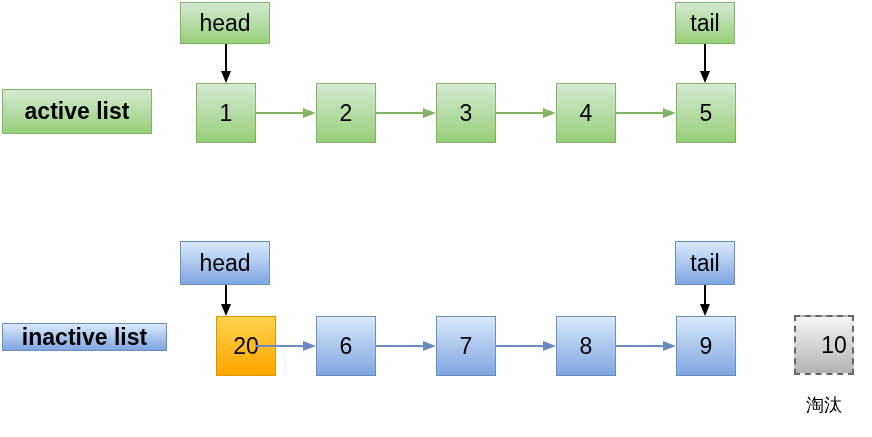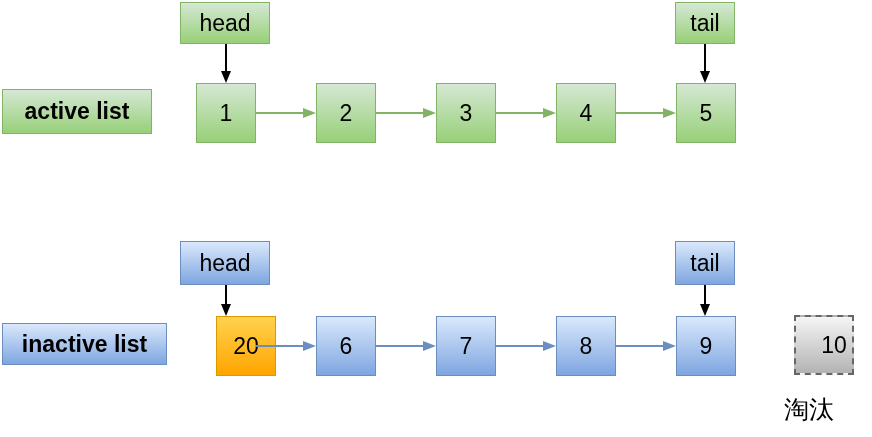--- a/index.html
+++ b/index.html
@@ -66,22 +66,22 @@
   }
   .varrow::after {
     content: ""; position: absolute; bottom: 0; left: 0; width: 0; height: 0;
     border-top: 12px solid currentColor;
     border-left: 5px solid transparent;
     border-right: 5px solid transparent;
   }
 
   .caption {
     position: absolute;
-    font-size: 25px;
-    text-align: left;
+    font-size: 18px;
+    text-align: center;
   }
 </style>
 </head>
 <body>
 
 <div class="canvas">
 
   <div class="box green" style="left:180px; top:2px; width:90px; height:42px;">head</div>
   <div class="box green" style="left:675px; top:2px; width:60px; height:42px;">tail</div>
 
@@ -100,21 +100,21 @@
   <div class="harrow green-arrow" style="left:376px; top:108px;"></div>
   <div class="harrow green-arrow" style="left:496px; top:108px;"></div>
   <div class="harrow green-arrow" style="left:616px; top:108px;"></div>
 
   <div class="box blue" style="left:180px; top:241px; width:90px; height:44px;">head</div>
   <div class="box blue" style="left:675px; top:241px; width:60px; height:44px;">tail</div>
 
   <div class="varrow" style="left:221px; top:285px; height:31px;"></div>
   <div class="varrow" style="left:700px; top:285px; height:31px;"></div>
 
-  <div class="box blue list-label" style="left:2px; top:323px; width:165px; height:42px;">inactive list</div>
+  <div class="box blue list-label" style="left:2px; top:323px; width:165px; height:28px;">inactive list</div>
 
   <div class="box node orange" style="left:196px; top:316px;">20</div>
   <div class="box node blue" style="left:316px; top:316px;">6</div>
   <div class="box node blue" style="left:436px; top:316px;">7</div>
   <div class="box node blue" style="left:556px; top:316px;">8</div>
   <div class="box node blue" style="left:676px; top:316px;">9</div>
 
   <div class="harrow blue-arrow" style="left:256px; top:341px;"></div>
   <div class="harrow blue-arrow" style="left:376px; top:341px;"></div>
   <div class="harrow blue-arrow" style="left:496px; top:341px;"></div>

